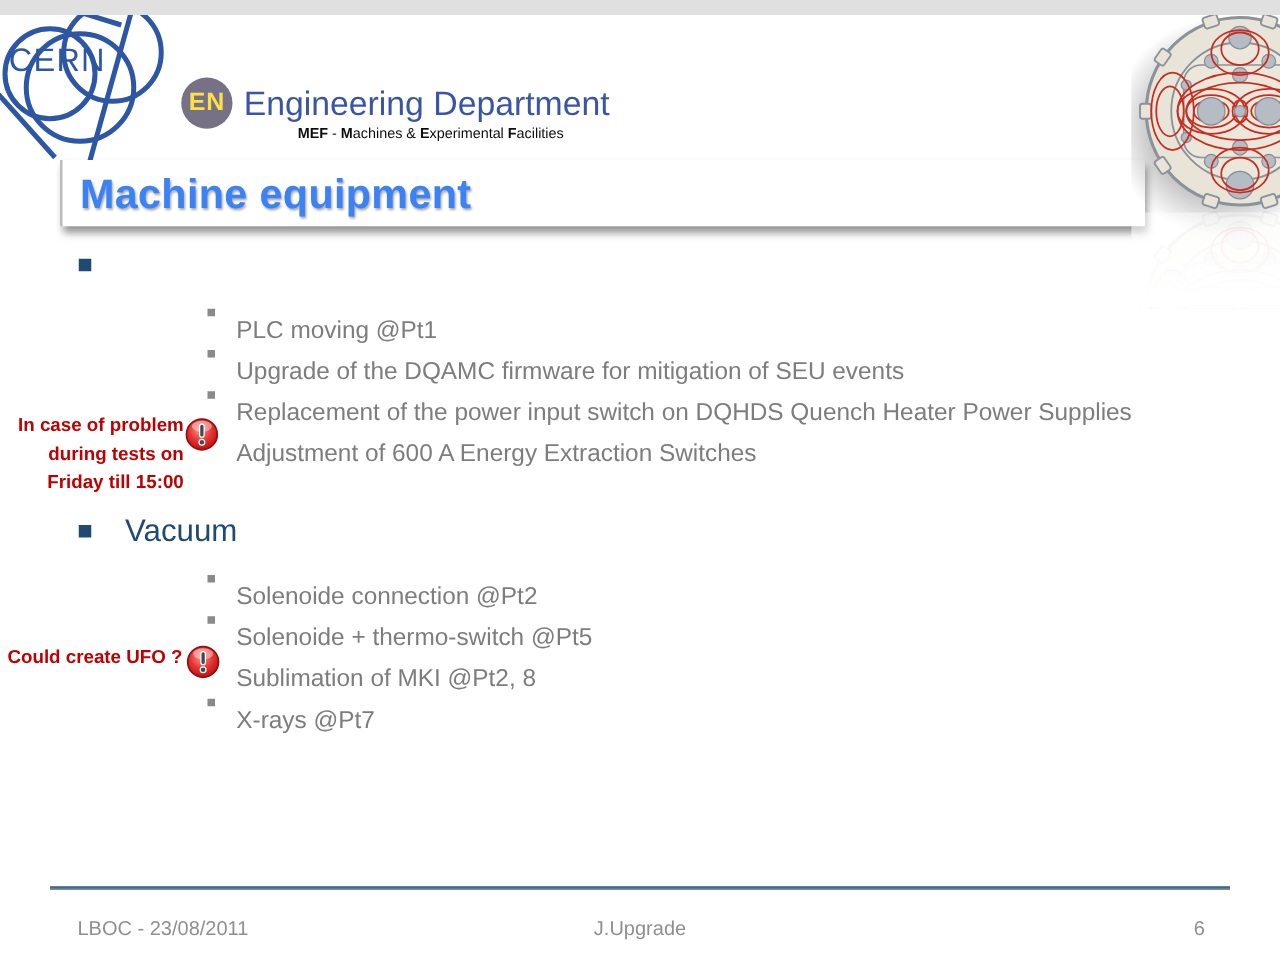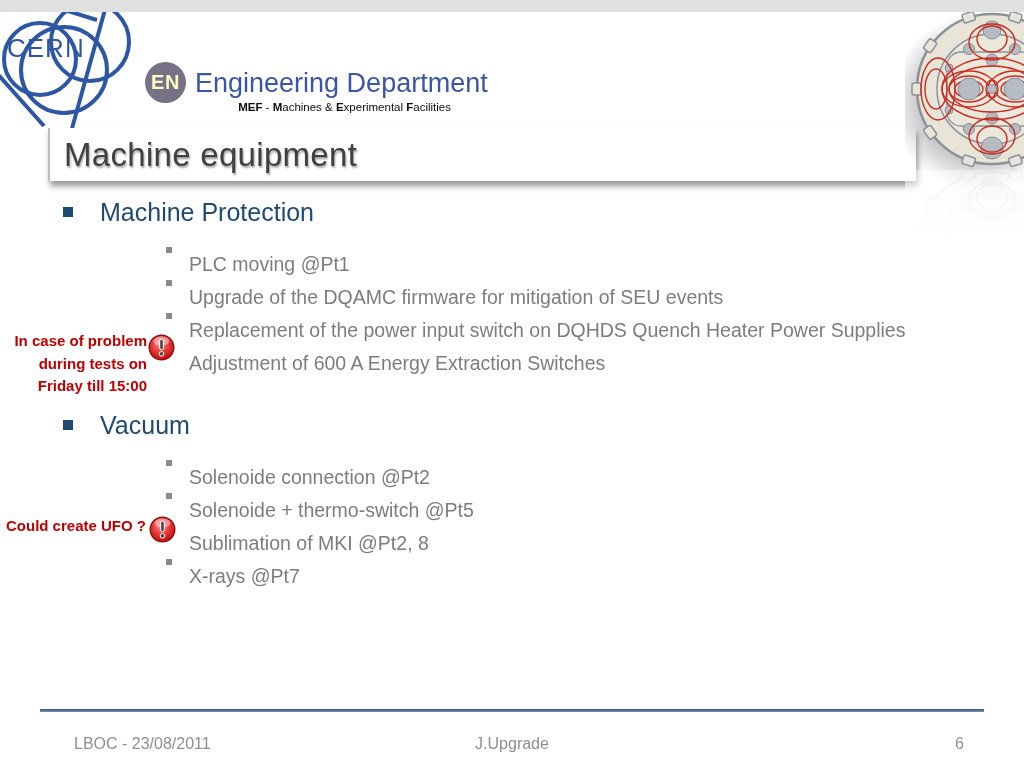--- a/index.html
+++ b/index.html
@@ -4,35 +4,35 @@
 <style>
   html,body{margin:0;padding:0;background:#e0e0e0;}
   .slide{
     position:relative;width:1024px;height:768px;background:#ffffff;
     overflow:hidden;font-family:"Liberation Sans",sans-serif;margin:12px auto;
   }
   
   .cern-logo{position:absolute;left:0;top:0;}
   .en-badge{
     position:absolute;left:145px;top:50px;width:41px;height:41px;border-radius:50%;
-    background:#767184;color:#fef9c3;font-weight:bold;font-size:20px;
+    background:#767184;color:#fde047;font-weight:bold;font-size:20px;
     display:flex;align-items:center;justify-content:center;letter-spacing:.5px;
   }
   .dept-name{position:absolute;left:195px;top:56px;font-size:27px;color:#3a55a5;}
   .mef-line{position:absolute;left:195px;top:89px;width:256px;text-align:right;
     font-size:11.5px;color:#0d0d0d;white-space:nowrap;}
   .mef-line .b{font-weight:bold;}
   
   .title-box{
     position:absolute;left:48px;top:116px;width:868px;height:53px;background:#fff;
     border-left:2px solid #bcbcbc;box-shadow:2px 5px 6px rgba(80,80,80,.6);
     display:flex;align-items:center;padding-left:14px;box-sizing:border-box;z-index:2;
   }
   .title-text{
-    font-size:33px;font-weight:normal;color:#404040;letter-spacing:.3px;
+    font-size:33px;font-weight:bold;color:#3b82f6;letter-spacing:.3px;
     text-shadow:1px 2px 2px rgba(0,0,0,.35);
   }
   
   .magnet{position:absolute;left:905px;top:0;z-index:3;}
   
   .l1-row{position:absolute;left:0;width:900px;height:30px;}
   .l1-bullet{position:absolute;left:63px;top:9px;width:10px;height:10px;background:#1f4a72;}
   .l1-text{position:absolute;left:100px;top:0;font-size:25px;color:#1f4a72;white-space:nowrap;}
   .l2-row{position:absolute;left:0;width:1000px;height:27px;}
   .l2-bullet{position:absolute;left:166px;top:10px;width:6px;height:6px;background:#8a8a8a;}
@@ -41,21 +41,21 @@
   .annot{position:absolute;text-align:right;font-weight:bold;color:#c00000;font-size:15px;line-height:22.5px;}
   .annot-1{left:6px;top:318px;width:141px;}
   .annot-2{left:0;top:503px;width:146px;line-height:22px;}
   .warn-icon{position:absolute;width:27px;height:27px;z-index:2;}
   .warn-1{left:148px;top:322px;}
   .warn-2{left:149px;top:504px;}
   
   .footer-line{position:absolute;left:40px;top:697px;width:944px;height:3px;
     background:linear-gradient(#2f4f70,#7b97b8);}
   .footer-text{position:absolute;top:723px;font-size:16px;color:#8f8f8f;white-space:nowrap;}
-  .f-left{left:74px;text-align:center;}
+  .f-left{left:62px;text-align:center;}
   .f-center{left:0;width:100%;text-align:center;}
   .f-right{right:60px;}
 </style>
 </head>
 <body>
 
 <div class="slide">
 
   <svg width="0" height="0" style="position:absolute" aria-hidden="true">
     <defs>
@@ -153,21 +153,20 @@
       <circle cx="64" cy="77" r="11" fill="#b5bcc3" stroke="#868d95" stroke-width="1"></circle>
       <circle cx="110" cy="77" r="11" fill="#b5bcc3" stroke="#868d95" stroke-width="1"></circle>
       <circle cx="87" cy="77" r="4.5" fill="#b5bcc3" stroke="#868d95" stroke-width="1"></circle>
     </g>
     <use href="#magnetBody" xlink:href="#magnetBody" transform="translate(0,312) scale(1,-1)" opacity="0.18"></use>
     <rect x="0" y="158" width="165" height="77" fill="url(#fadeG)"></rect>
   </svg>
 
   <div class="l1-row" style="top:186px">
     <span class="l1-bullet"></span>
-    <span class="l1-text">Machine Protection</span>
   </div>
   <div class="l2-row" style="top:225px">
     <span class="l2-bullet"></span>
     <span class="l2-text">PLC moving @Pt1</span>
   </div>
   <div class="l2-row" style="top:258px">
     <span class="l2-bullet"></span>
     <span class="l2-text">Upgrade of the DQAMC firmware for mitigation of SEU events</span>
   </div>
   <div class="l2-row" style="top:291px">

